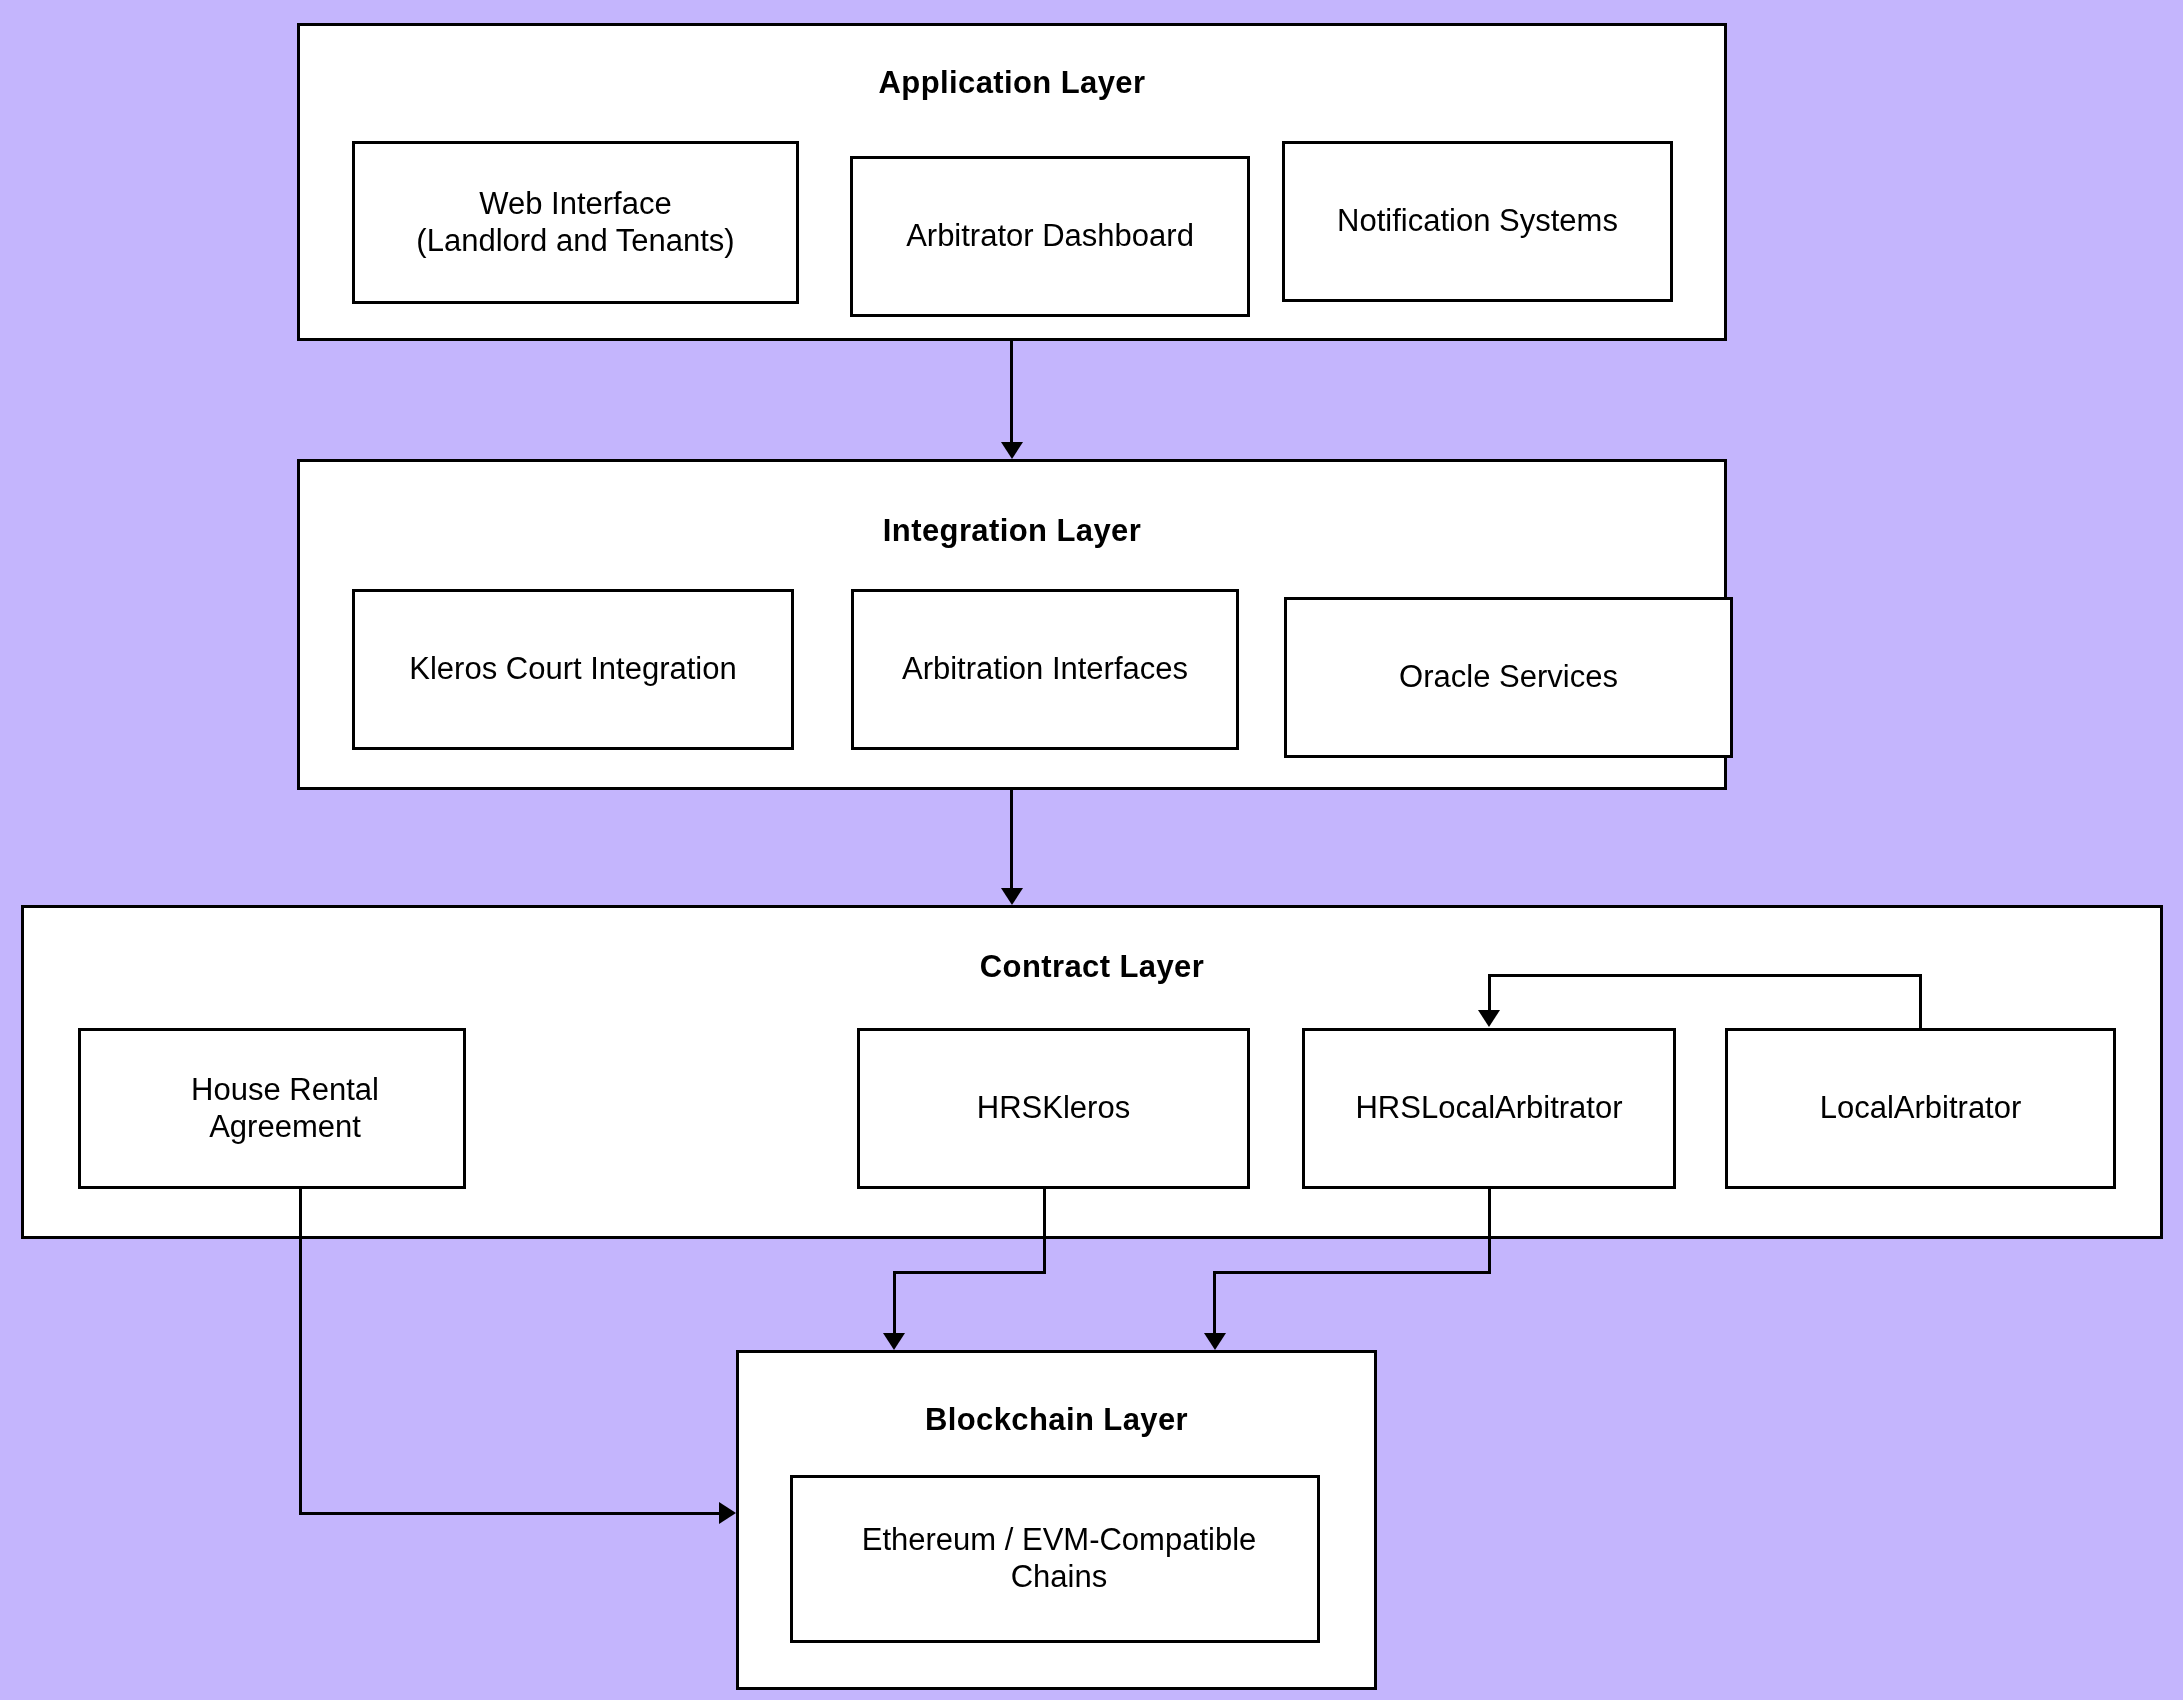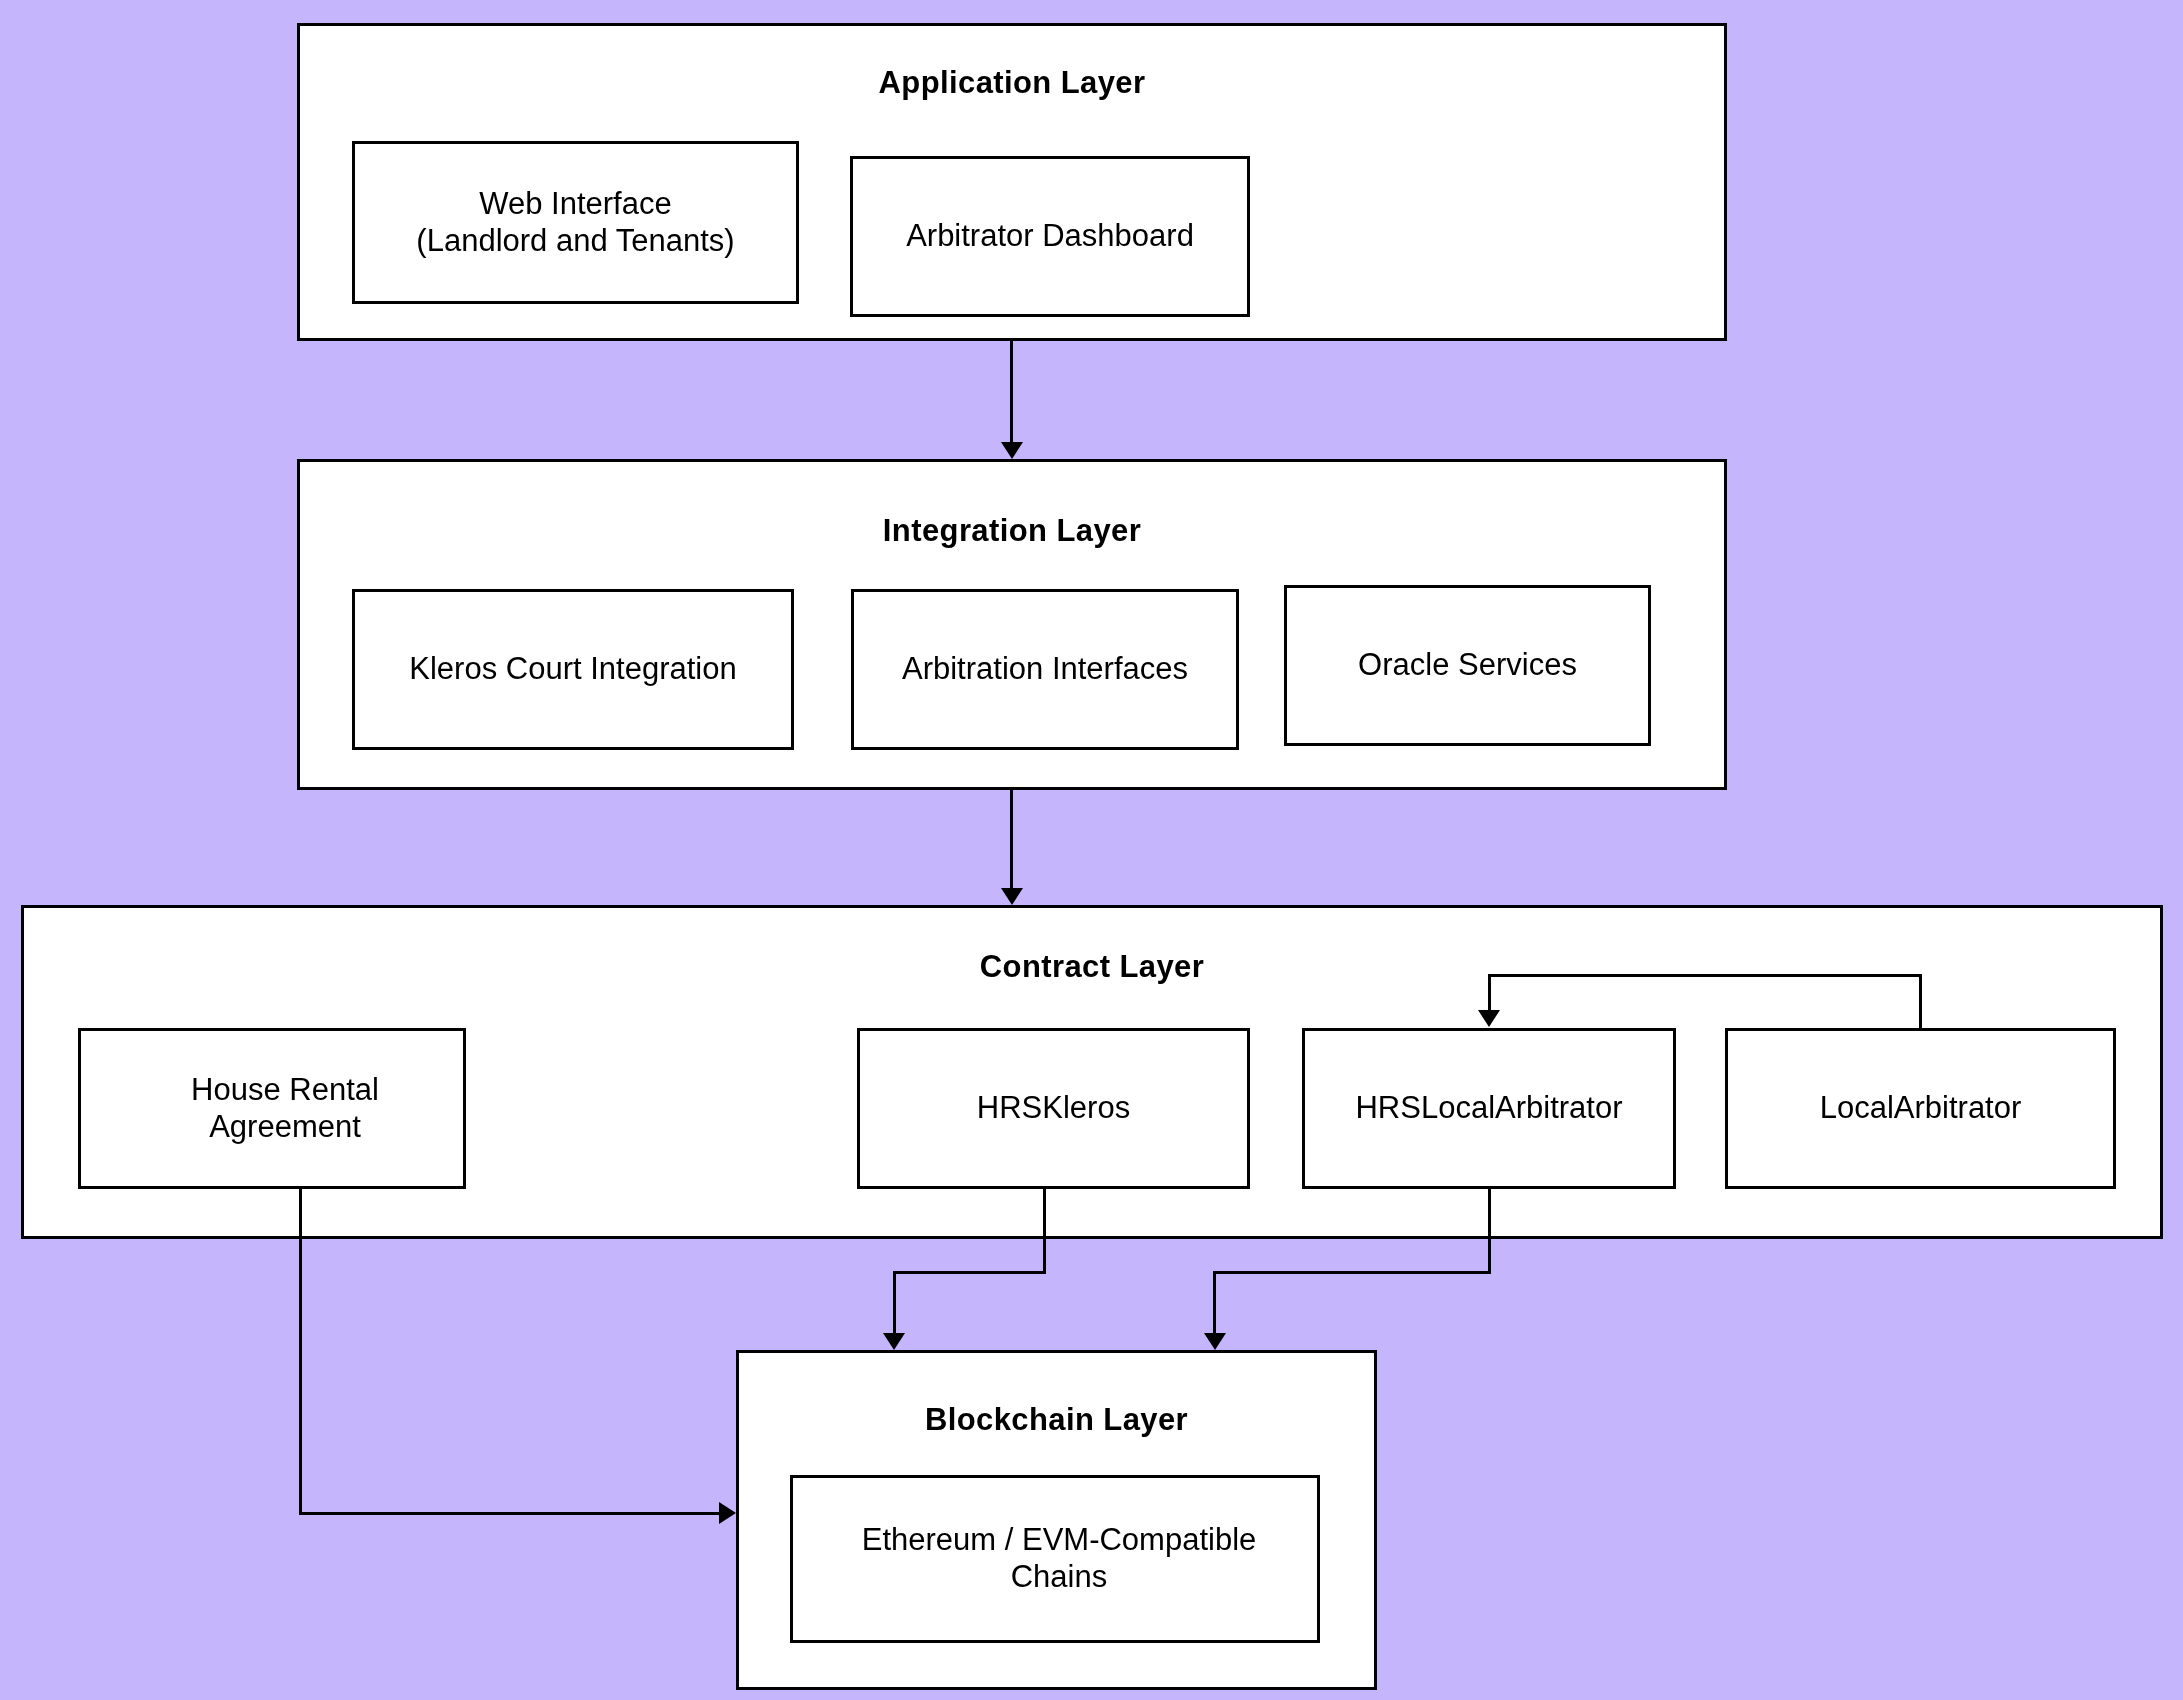--- a/index.html
+++ b/index.html
@@ -78,34 +78,37 @@
   <div class="layer-box" style="left:297px; top:23px; width:1430px; height:318px;">
     <div class="layer-title" style="top:39px;">Application Layer</div>
   </div>
   <div class="node-box" style="left:352px; top:141px; width:447px; height:163px;">
     <span class="node-label">Web Interface
 (Landlord and Tenants)</span>
   </div>
   <div class="node-box" style="left:850px; top:156px; width:400px; height:161px;">
     <span class="node-label">Arbitrator Dashboard</span>
   </div>
+  <div class="node-box" style="left:1282px; top:141px; width:391px; height:161px;">
+    <span class="node-label">Notification Systems</span>
+  </div>
 
   <div class="conn" style="left:1010px; top:341px; width:3px; height:102px;"></div>
   <div class="arrow-down" style="left:1001px; top:442px;"></div>
 
   <div class="layer-box" style="left:297px; top:459px; width:1430px; height:331px;">
     <div class="layer-title" style="top:51px;">Integration Layer</div>
   </div>
   <div class="node-box" style="left:352px; top:589px; width:442px; height:161px;">
     <span class="node-label">Kleros Court Integration</span>
   </div>
   <div class="node-box" style="left:851px; top:589px; width:388px; height:161px;">
     <span class="node-label">Arbitration Interfaces</span>
   </div>
-  <div class="node-box" style="left:1284px; top:585px; width:367px; height:161px;">
+  <div class="node-box" style="left:1284px; top:597px; width:449px; height:161px;">
     <span class="node-label">Oracle Services</span>
   </div>
 
   <div class="conn" style="left:1010px; top:790px; width:3px; height:100px;"></div>
   <div class="arrow-down" style="left:1001px; top:888px;"></div>
 
   <div class="layer-box" style="left:21px; top:905px; width:2142px; height:334px;">
     <div class="layer-title" style="top:41px;">Contract Layer</div>
   </div>
   <div class="node-box" style="left:78px; top:1028px; width:388px; height:161px;padding-left:26px;">

